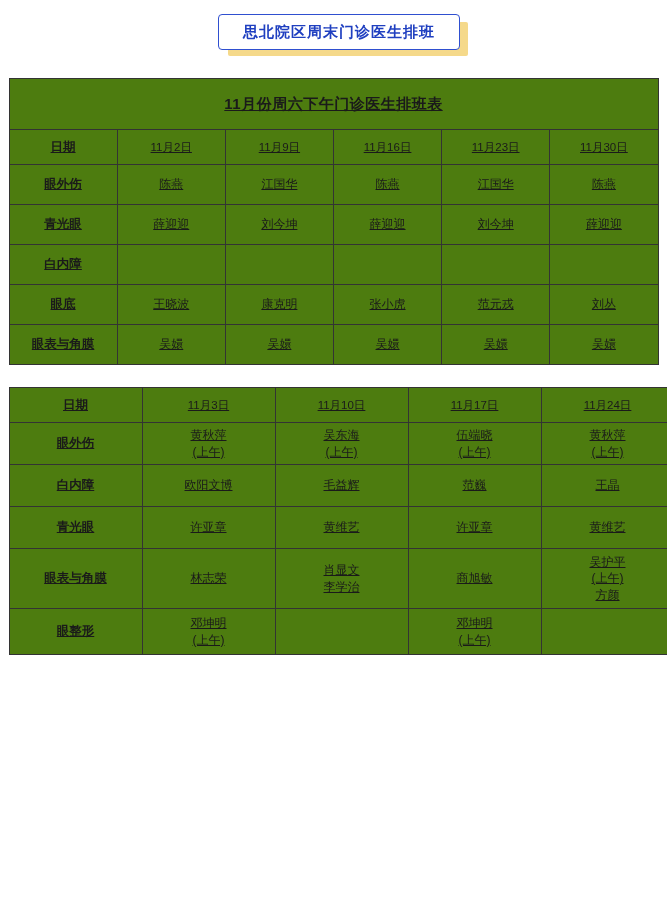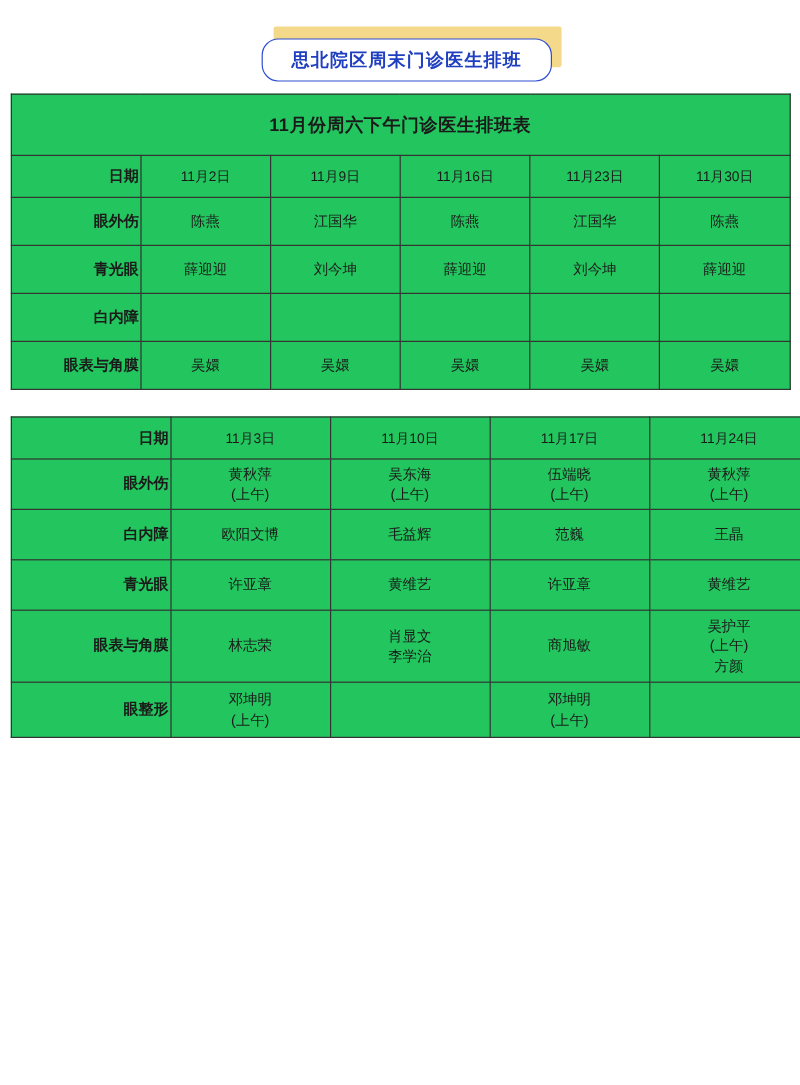--- a/index.html
+++ b/index.html
@@ -32,43 +32,43 @@
     border-radius: 2px;
   }
   .banner-box {
     position: absolute;
     left: 218px;
     top: 14px;
     width: 240px;
     height: 34px;
     background: #ffffff;
     border: 1px solid #2f4fd0;
-    border-radius: 14px;
+    border-radius: 4px;
     display: flex;
     align-items: center;
     justify-content: center;
-    margin-top: 18px;
   }
   .banner-title {
     font-size: 15px;
     font-weight: bold;
     color: #1f3fc0;
     letter-spacing: 1px;
   }
 
   
   .table-block {
     margin: 0 auto;
     width: 650px;
   }
   table {
     width: 650px;
     border-collapse: collapse;
     table-layout: fixed;
-    background: #22c55e;
+    background: #4d7c0f;
+    text-decoration: underline;
   }
   table td, table th {
     border: 1px solid #333333;
     text-align: center;
     vertical-align: middle;
     font-size: 12px;
     color: #1a1a1a;
     padding: 2px 1px;
   }
   .tbl-title td {
@@ -81,21 +81,20 @@
     height: 30px;
     font-size: 11.5px;
   }
   .row-head td.first-col {
     font-weight: bold;
     font-size: 12.5px;
   }
   td.first-col {
     font-weight: bold;
     font-size: 12.5px;
-    text-align: right;
   }
   .t1 tbody tr.data-row td {
     height: 35px;
   }
   .t2 tbody tr.data-row td {
     height: 37px;
   }
   .cell-line {
     display: block;
     line-height: 1.35;
@@ -143,20 +142,28 @@
         <td>刘今坤</td>
         <td>薛迎迎</td>
       </tr>
       <tr class="data-row">
         <td class="first-col">白内障</td>
         <td></td>
         <td></td>
         <td></td>
         <td></td>
         <td></td>
+      </tr>
+      <tr class="data-row">
+        <td class="first-col">眼底</td>
+        <td>王晓波</td>
+        <td>康克明</td>
+        <td>张小虎</td>
+        <td>范元戎</td>
+        <td>刘丛</td>
       </tr>
       <tr class="data-row">
         <td class="first-col">眼表与角膜</td>
         <td>吴嬛</td>
         <td>吴嬛</td>
         <td>吴嬛</td>
         <td>吴嬛</td>
         <td>吴嬛</td>
       </tr>
     </tbody>

